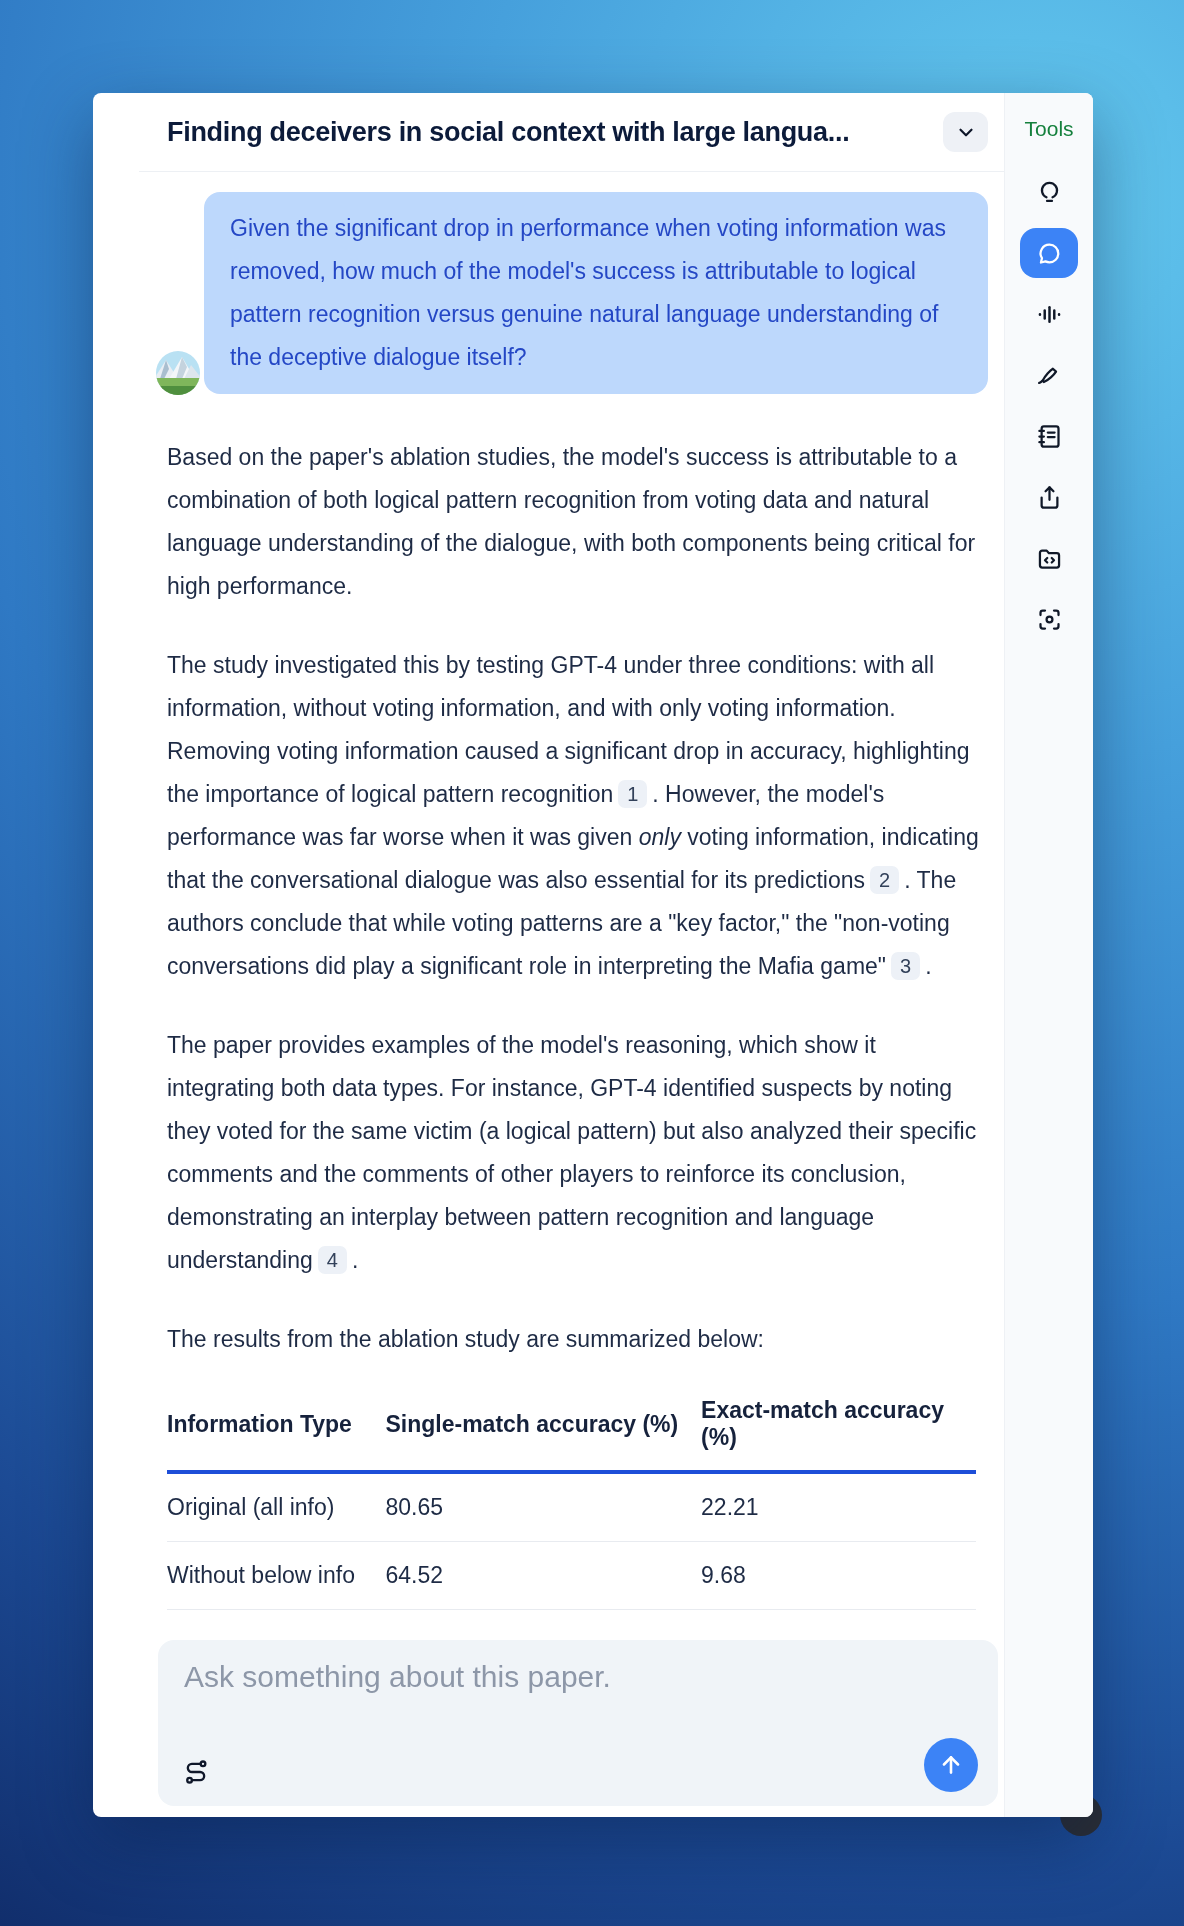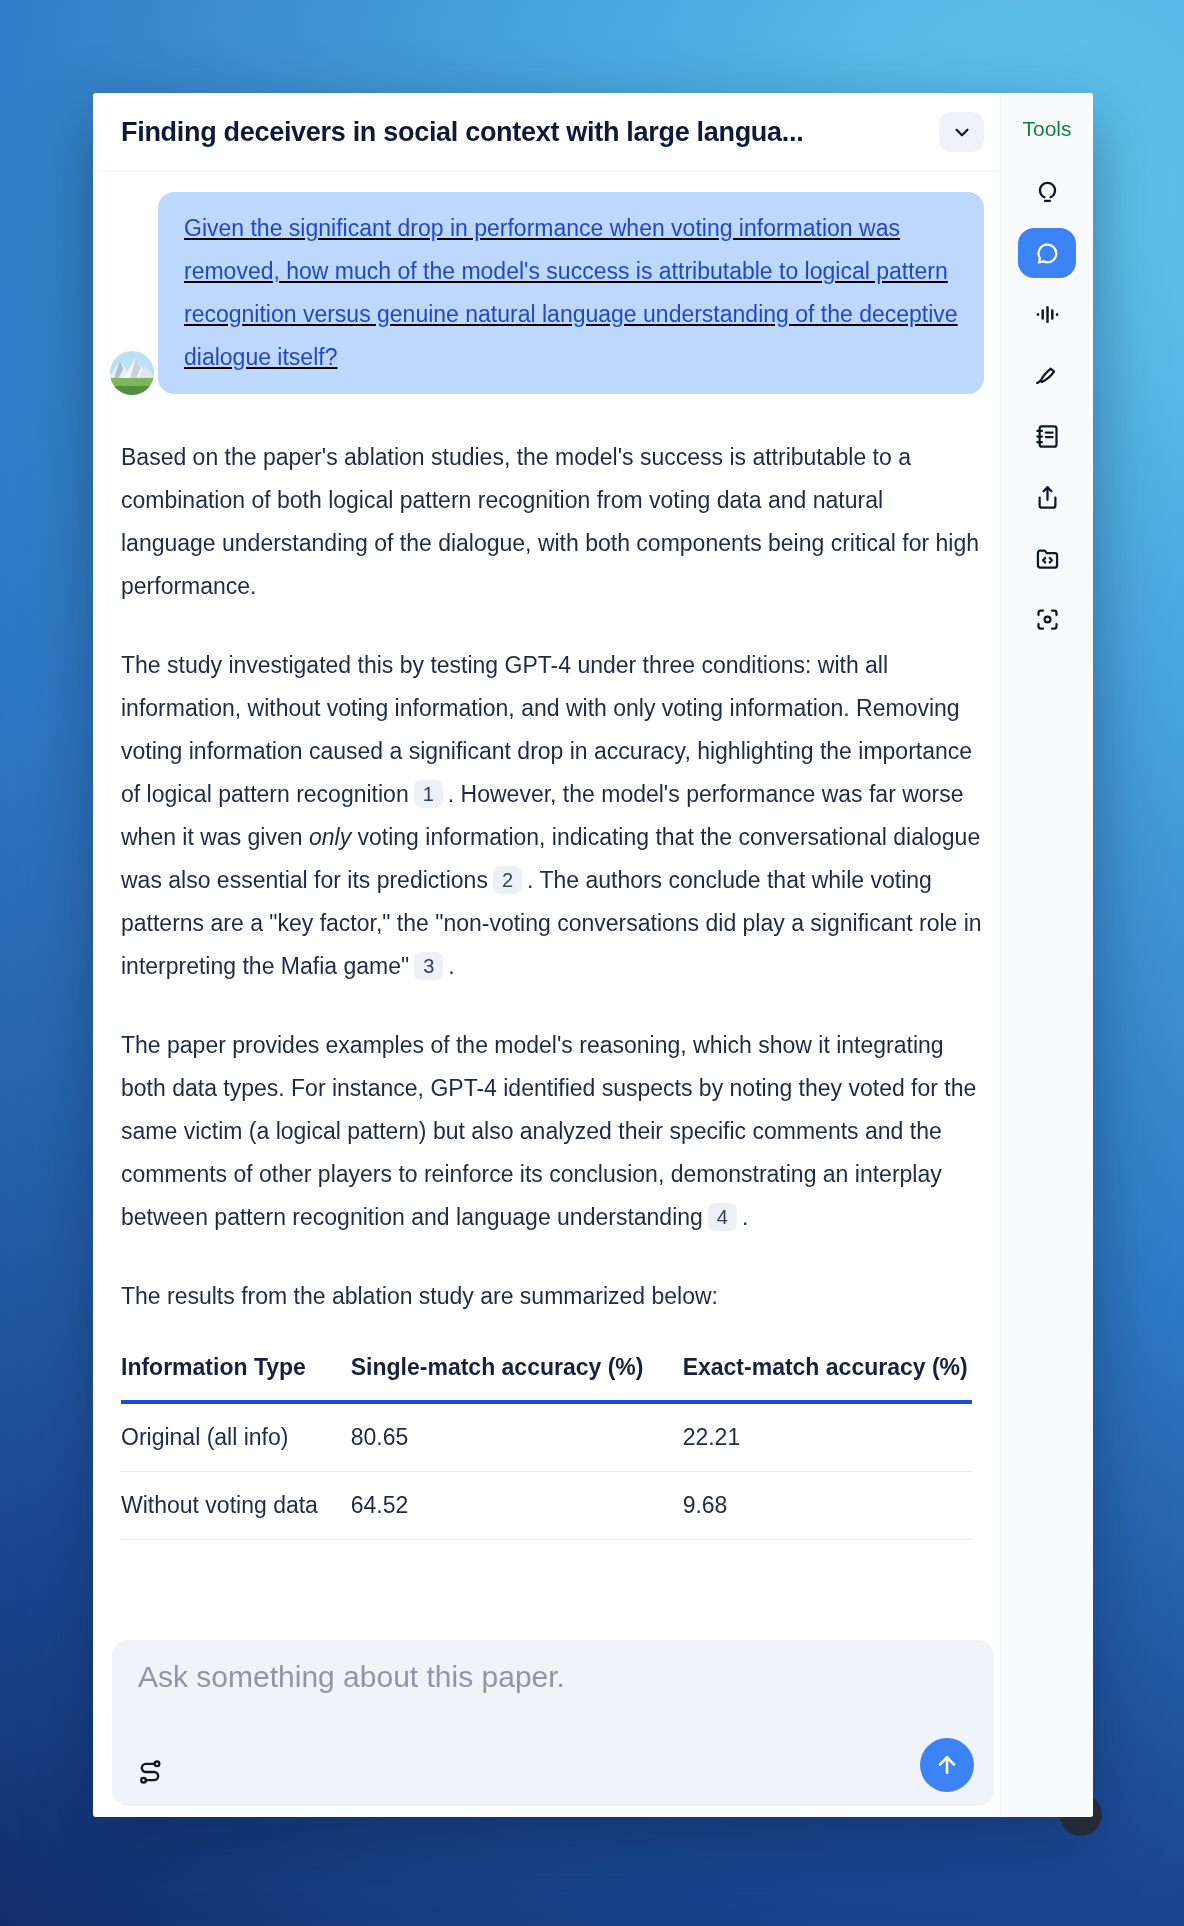--- a/index.html
+++ b/index.html
@@ -9,39 +9,39 @@
     background:
       radial-gradient(circle at 88% 10%, #63c8ee 0%, #46a0dc 28%, #2f79c4 55%, #1c4a94 82%, #112e6c 100%);
     position:relative;
   }
   .corner-dot{
     position:absolute; left:1060px; top:1794px; width:42px; height:42px;
     background:#2b2e33; border-radius:50%; z-index:1;
   }
   .window{
     position:absolute; left:93px; top:93px; width:1000px; height:1724px;
-    background:#ffffff; border-radius:3px; z-index:2;
+    background:#ffffff; border-radius:8px; z-index:2;
     box-shadow:0 24px 70px rgba(8,28,70,.45);
-    display:flex; overflow:hidden;
+    display:flex; overflow:hidden;padding-left:46px;
   }
   .main{ width:907px; height:100%; position:relative; display:flex; flex-direction:column; }
   .main-header{
     height:79px; flex:0 0 79px; display:flex; align-items:center;
     padding:0 16px 0 28px; border-bottom:1px solid #edf0f4;
   }
   .title{
     font-size:27px; font-weight:700; color:#0c1b3a; letter-spacing:-.3px;
     white-space:nowrap; overflow:hidden; flex:1;
   }
   .collapse-btn{
     width:45px; height:40px; border:none; background:#eef1f6; border-radius:12px;
     display:flex; align-items:center; justify-content:center; cursor:pointer; flex:0 0 auto;
   }
   .chat{ flex:1; padding:20px 16px 0 28px; overflow:hidden; }
-  .user-row{ position:relative;text-decoration:underline; }
+  .user-row{ position:relative; }
   .bubble{
     margin-left:37px; background:#bdd8fc; border-radius:16px;
     padding:15px 26px; font-size:23px; line-height:43px; color:#2447c5;
   }
   .avatar{ position:absolute; left:-11px; bottom:-1px; width:44px; height:44px; border-radius:50%; overflow:hidden; }
   .answer{ margin-top:42px; font-size:23px; line-height:43px; color:#1e2b45; }
   .answer p{ margin:0 0 36px 0; max-width:868px; }
   .cite{
     display:inline-block; background:#edf1f7; color:#32415a; border-radius:7px;
     font-size:20px; line-height:28px; padding:0 9px; margin:0 5px; vertical-align:baseline;
@@ -140,21 +140,21 @@
               <th>Exact-match accuracy (%)</th>
             </tr>
           </thead>
         <tbody>
             <tr>
               <td>Original (all info)</td>
               <td>80.65</td>
               <td>22.21</td>
             </tr>
             <tr>
-              <td>Without voting data</td>
+              <td>Without below info</td>
               <td>64.52</td>
               <td>9.68</td>
             </tr>
           </tbody>
       </table>
     </div>
 
     <div class="composer">
       <textarea placeholder="Ask something about this paper." style=""></textarea>
       <button class="route-btn">

